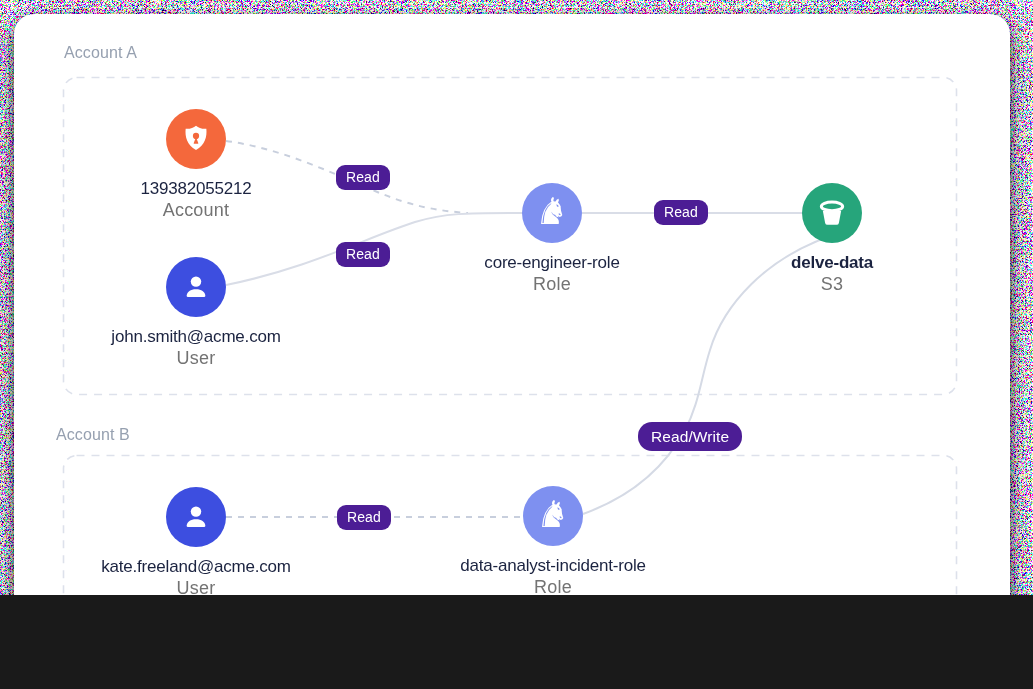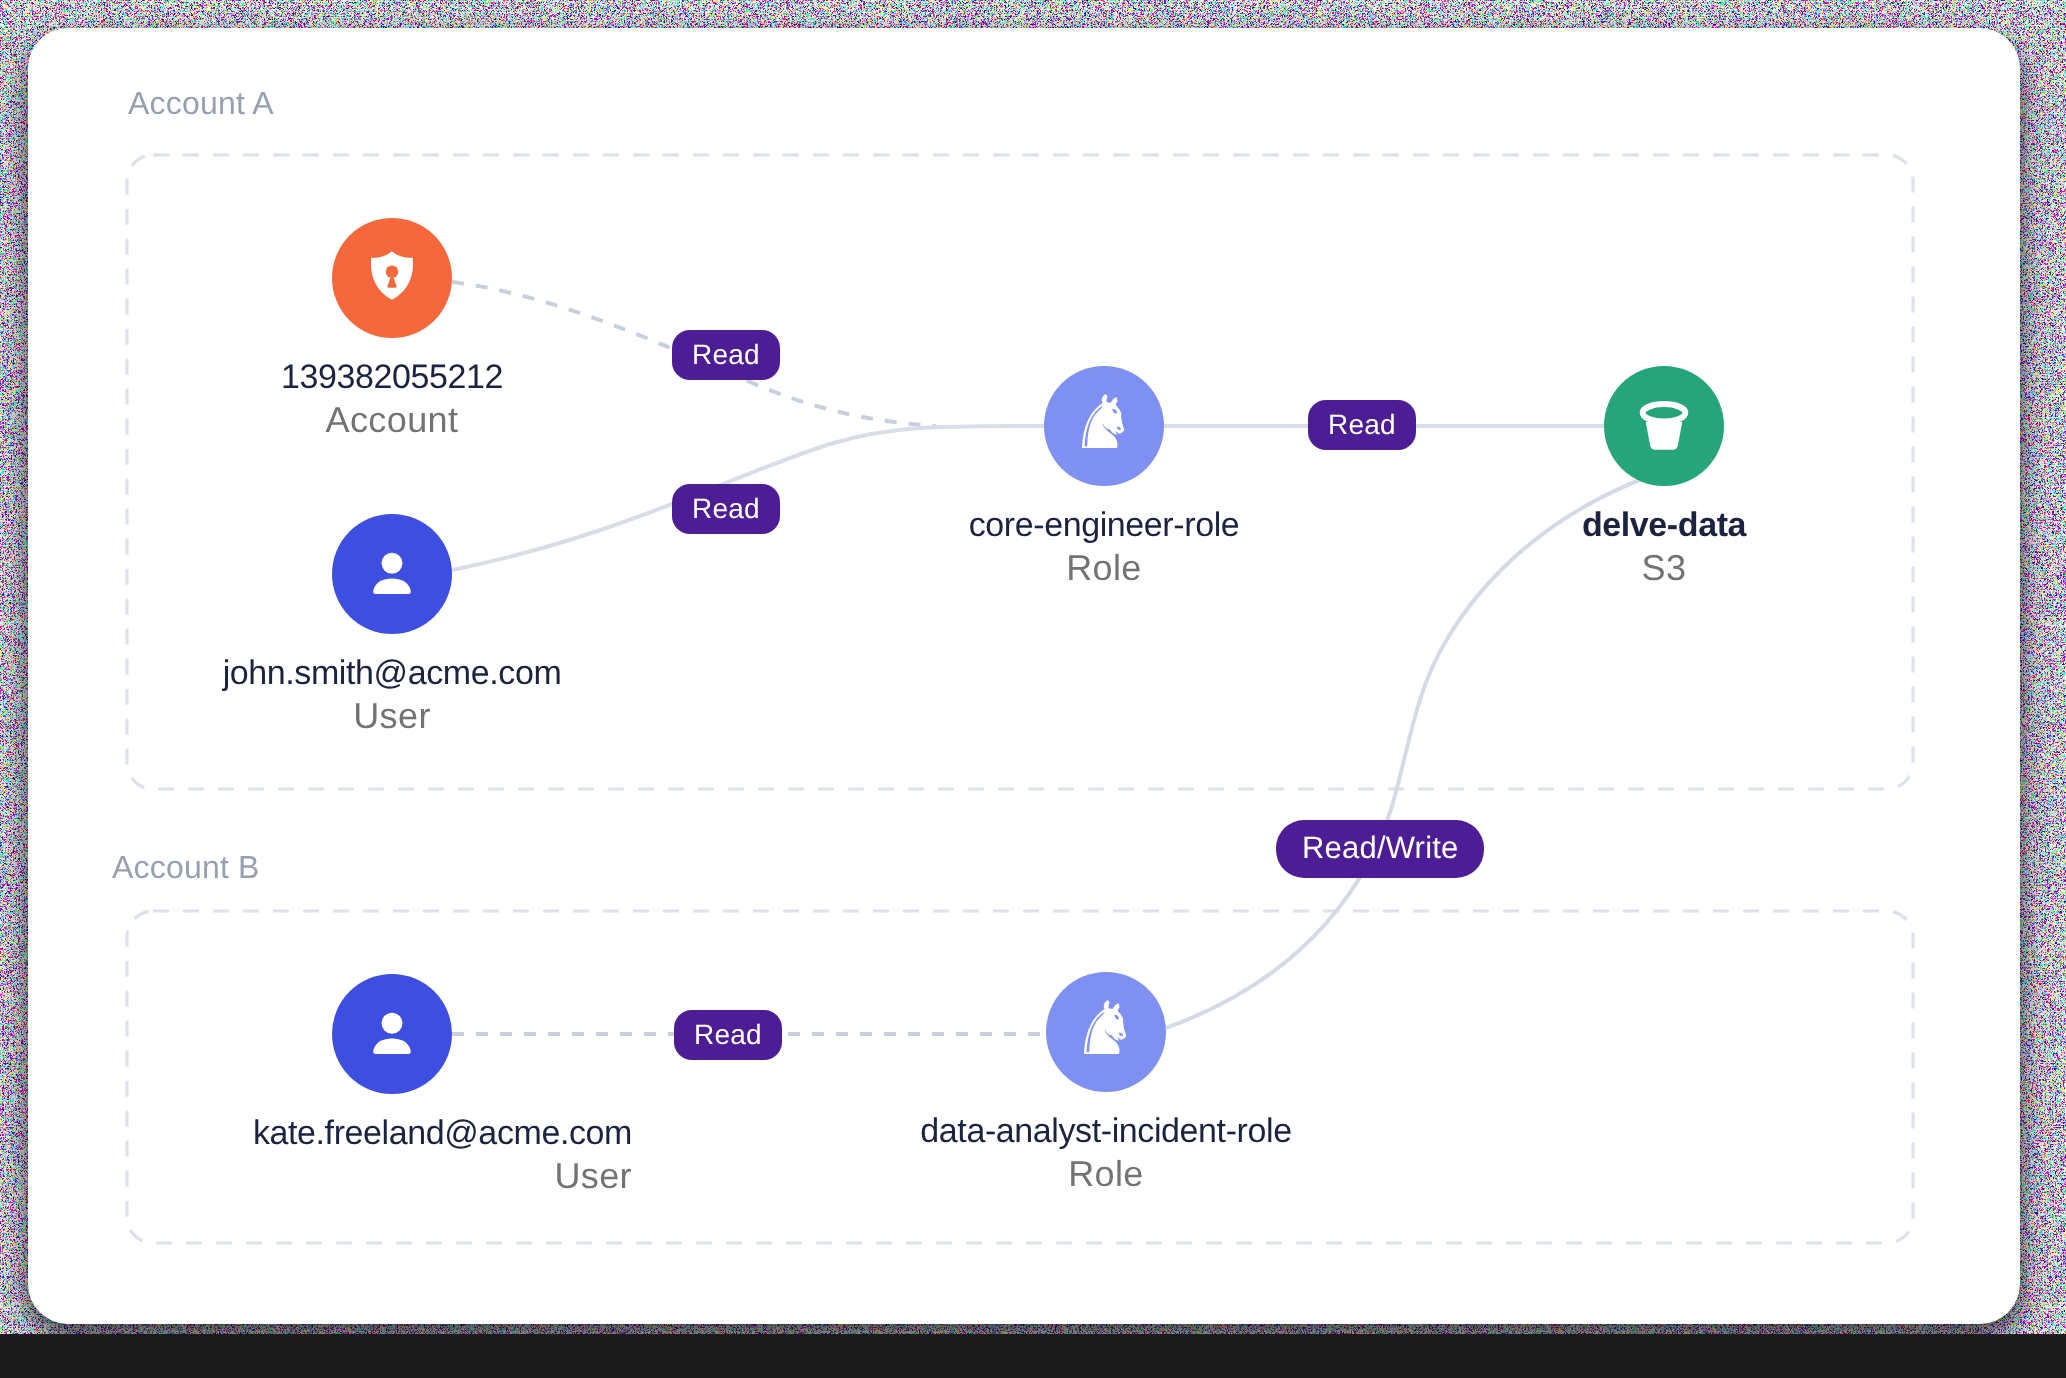--- a/index.html
+++ b/index.html
@@ -1,17 +1,17 @@
 <!DOCTYPE html>
 <html><head>
 <meta charset="utf-8">
 <style>
   html,body{margin:0;padding:0;background:#1a1a1a;}
   .stage{
-    position:relative;width:1033px;height:667px;overflow:hidden;
+    position:relative;width:1033px;height:595px;overflow:hidden;
     font-family:"Liberation Sans","DejaVu Sans",sans-serif;
     -webkit-font-smoothing:antialiased;
   }
   .noise{position:absolute;left:0;top:0;width:1033px;height:689px;z-index:0;}
   .card{
     position:absolute;left:14px;top:14px;width:996px;height:648px;
     background:#ffffff;border-radius:20px;z-index:1;
     box-shadow:0 4px 10px rgba(0,0,0,.45),0 10px 24px rgba(0,0,0,.5);
   }
   .edges{position:absolute;left:0;top:0;width:1033px;height:689px;z-index:2;}
@@ -36,21 +36,21 @@
   }
   .node .title.bold{font-weight:700;}
   .node .subtitle{
     margin-top:3px;font-size:18px;line-height:16px;color:#737373;letter-spacing:.2px;
   }
   .pill{
     position:absolute;z-index:5;background:#4c1d95;color:#ffffff;
     font-size:14px;line-height:19px;padding:3px 10px;border-radius:9px;
     letter-spacing:.1px;white-space:nowrap;
   }
-  .pill.lg{font-size:15.5px;line-height:21px;padding:4px 13px;border-radius:14px;}
+  .pill.lg{font-size:15.5px;line-height:21px;padding:4px 13px;border-radius:14px;margin-top:12px;}
   .knight-glyph{
     display:inline-block;transform:scaleX(-1);
     font-family:"DejaVu Sans",sans-serif;font-size:37px;color:#ffffff;line-height:1;
     margin-top:-3px;
   }
 </style>
 </head>
 <body>
 
 <div class="stage">
@@ -119,21 +119,21 @@
     <div class="circle green">
       <svg width="36" height="36" viewBox="0 0 24 24">
         <ellipse cx="12" cy="7.6" rx="7.1" ry="2.9" fill="none" stroke="#ffffff" stroke-width="2"></ellipse>
         <path fill="#ffffff" d="M5.9 10.6 L18.1 10.6 L16.6 18.6 Q16.3 19.9 15 19.9 L9 19.9 Q7.7 19.9 7.4 18.6 Z"></path>
       </svg>
     </div>
     <div class="title bold">delve-data</div>
     <div class="subtitle">S3</div>
   </div>
 
-  <div class="node" style="left:76px;top:487px;text-align:right;">
+  <div class="node" style="left:76px;top:487px;">
     <div class="circle blue">
       <svg width="34" height="34" viewBox="0 0 24 24">
         <circle fill="#ffffff" cx="12" cy="8.2" r="3.7"></circle>
         <path fill="#ffffff" d="M12 13.6 C15.9 13.6 18.3 15.5 18.6 18.1 Q18.7 19.1 17.6 19.1 L6.4 19.1 Q5.3 19.1 5.4 18.1 C5.7 15.5 8.1 13.6 12 13.6 Z"></path>
       </svg>
     </div>
     <div class="title">kate.freeland@acme.com</div>
     <div class="subtitle">User</div>
   </div>
 

